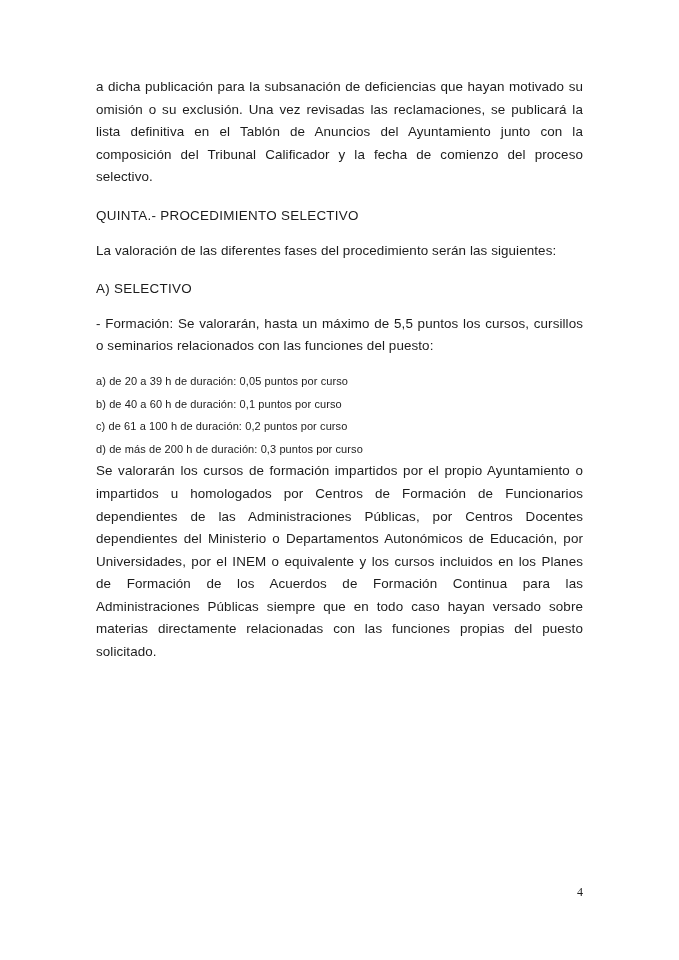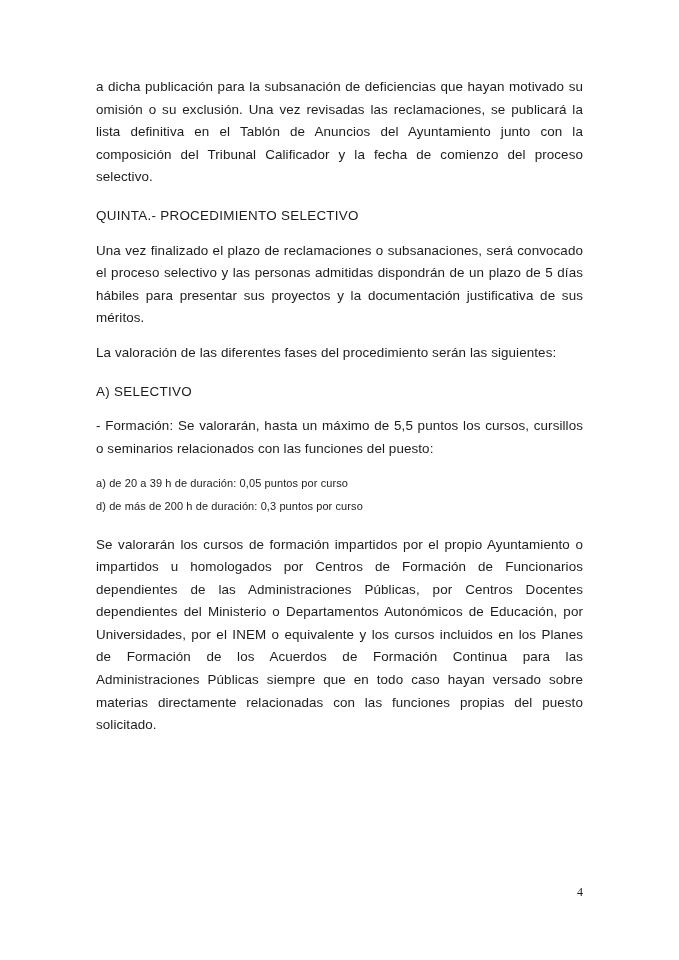--- a/index.html
+++ b/index.html
@@ -44,21 +44,21 @@
   .list-block {
     margin: 0;
   }
   .list-line {
     font-size: 11px;
     line-height: 22.6px;
     text-align: left;
     letter-spacing: 0.1px;
   }
   .para.after-list {
-    margin-top: 16px;
+    margin-top: 0;
   }
   .page-number {
     position: absolute;
     top: 885px;
     right: 96px;
     font-family: "Liberation Serif", serif;
     font-size: 12px;
     color: #1c1c1c;
   }
 </style>
@@ -66,30 +66,31 @@
 <body>
 
 <div class="page">
   <div class="content">
 
     <p class="para">a dicha publicación para la subsanación de deficiencias que hayan motivado su omisión o su exclusión. Una vez revisadas las reclamaciones, se publicará la lista definitiva en el Tablón de Anuncios del Ayuntamiento junto con la composición del Tribunal Calificador y la fecha de comienzo del proceso selectivo.</p>
 
     <p class="heading">QUINTA.- PROCEDIMIENTO SELECTIVO</p>
 
 
-    <p class="para">Una vez finalizado el plazo de reclamaciones o subsanaciones, será convocado el proceso selectivo y las personas admitidas dispondrán de un plazo de 5 días hábiles para presentar sus proyectos y la documentación justificativa de sus méritos.</p>
 
     <p class="para">La valoración de las diferentes  fases del procedimiento serán las siguientes:</p>
 
     <p class="heading">A) SELECTIVO</p>
 
     <p class="para">- Formación: Se valorarán, hasta un máximo de 5,5 puntos los cursos, cursillos o seminarios relacionados con las funciones del puesto:</p>
 
     <div class="list-block">
       <div class="list-line">a) de 20 a 39 h de duración: 0,05 puntos por curso</div>
+      <div class="list-line">b) de 40 a 60 h de duración: 0,1 puntos por curso</div>
+      <div class="list-line">c) de 61 a 100 h de duración: 0,2 puntos por curso</div>
       <div class="list-line">d) de más de 200 h de duración: 0,3 puntos por curso</div>
     </div>
 
     <p class="para after-list">Se valorarán los cursos de formación impartidos por el propio Ayuntamiento o impartidos u homologados por Centros de Formación de Funcionarios dependientes de las Administraciones Públicas, por Centros Docentes dependientes del Ministerio o Departamentos Autonómicos de Educación, por Universidades, por el INEM o equivalente y los cursos incluidos en los Planes de Formación de los Acuerdos de Formación Continua para las Administraciones Públicas siempre que en todo caso  hayan versado sobre materias directamente relacionadas con las funciones propias del puesto solicitado.</p>
 
   </div>
 
   <div class="page-number">4</div>
 </div>
 

